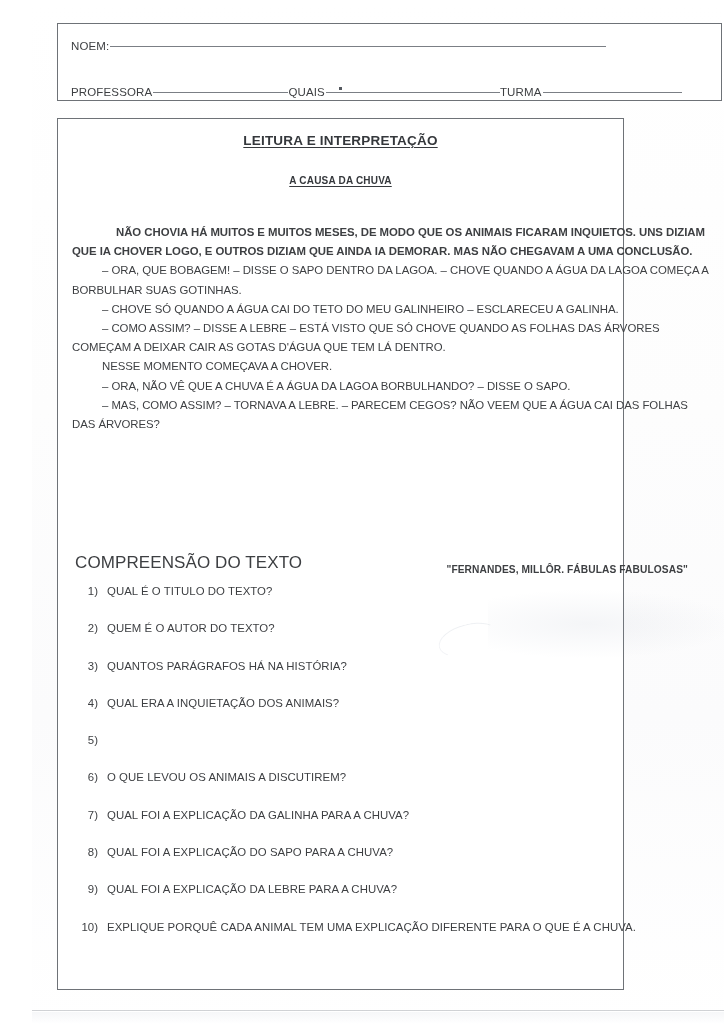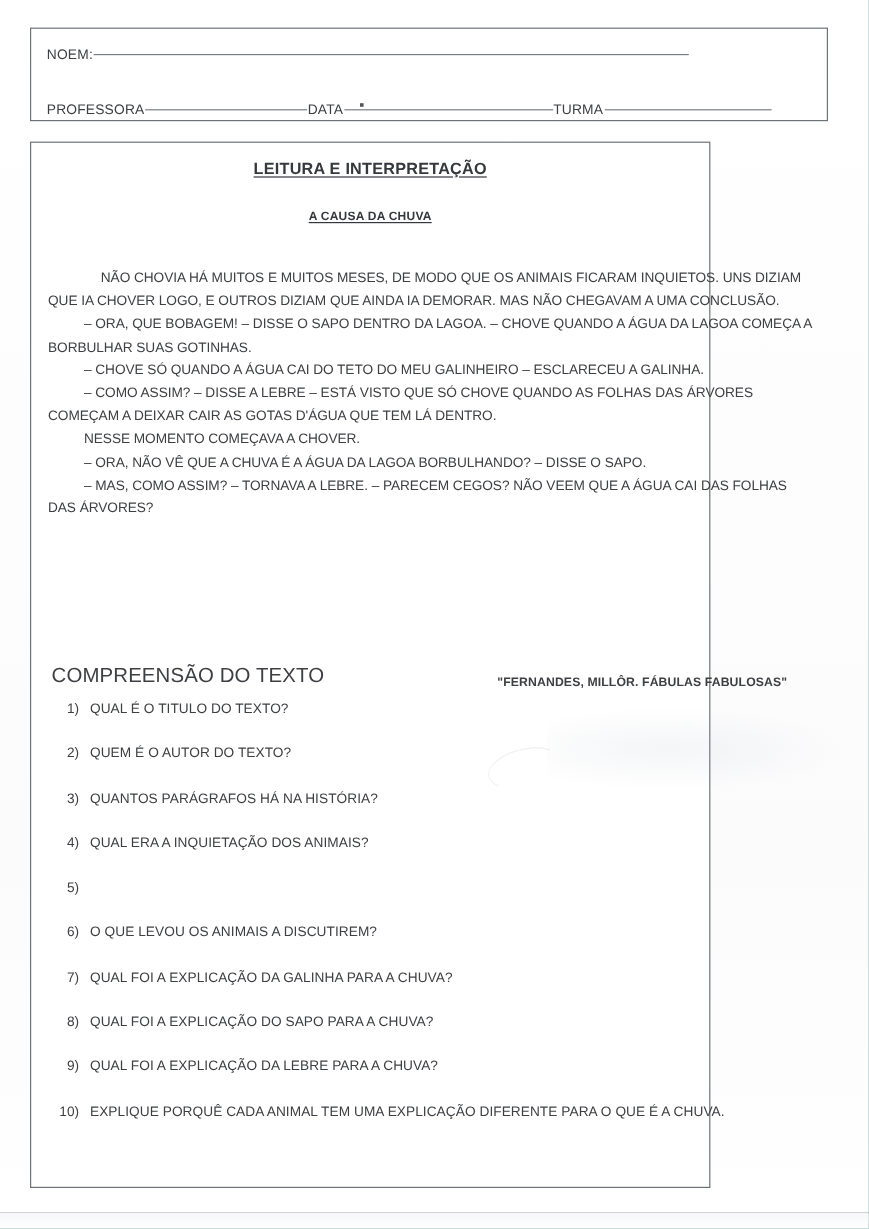--- a/index.html
+++ b/index.html
@@ -12,21 +12,22 @@
     height: 1024px;
     position: relative;
     font-family: "Liberation Sans", sans-serif;
     color: #3d3f42;
     overflow: hidden;
   }
 
   .page {
     position: absolute;
     inset: 0;
-    background: #0f766e;
+    background: #84cc16;
+    margin-left: 32px;
   }
 
   
   .scan-tone {
     position: absolute;
     inset: 0;
     background:
       linear-gradient(180deg, #ffffff 0%, #fdfdfd 40%, #fbfbfc 70%, #ffffff 100%);
     pointer-events: none;
   }
@@ -160,21 +161,21 @@
     position: absolute;
     left: 14px;
     top: 104px;
     width: 640px;
     font-size: 11.4px;
     line-height: 19.2px;
     letter-spacing: -0.05px;
     color: #3d3f42;
   }
   .story p { margin: 0; }
-  .story p.ind { text-indent: 44px; }
+  .story p.ind { text-indent: 44px; font-weight: bold; }
   .story p.ind-sm { text-indent: 30px; }
 
   .attrib {
     position: absolute;
     left: 0;
     top: 337px;
     width: 640px;
     text-align: right;
     padding-right: 24px;
     box-sizing: border-box;
@@ -228,21 +229,21 @@
   <div class="header-box">
 
     <div class="hdr-row hdr-row-1">
       <span>NOEM:</span>
       <span class="rule rule-noem"></span>
     </div>
 
     <div class="hdr-row hdr-row-2">
       <span>PROFESSORA</span>
       <span class="rule rule-prof"></span>
-      <span>DATA</span>
+      <span>QUAIS</span>
       <span class="date-tick"></span>
       <span class="rule rule-data"></span>
       <span>TURMA</span>
       <span class="rule rule-turma"></span>
     </div>
 
   </div>
 
   <div class="main-box">
 

